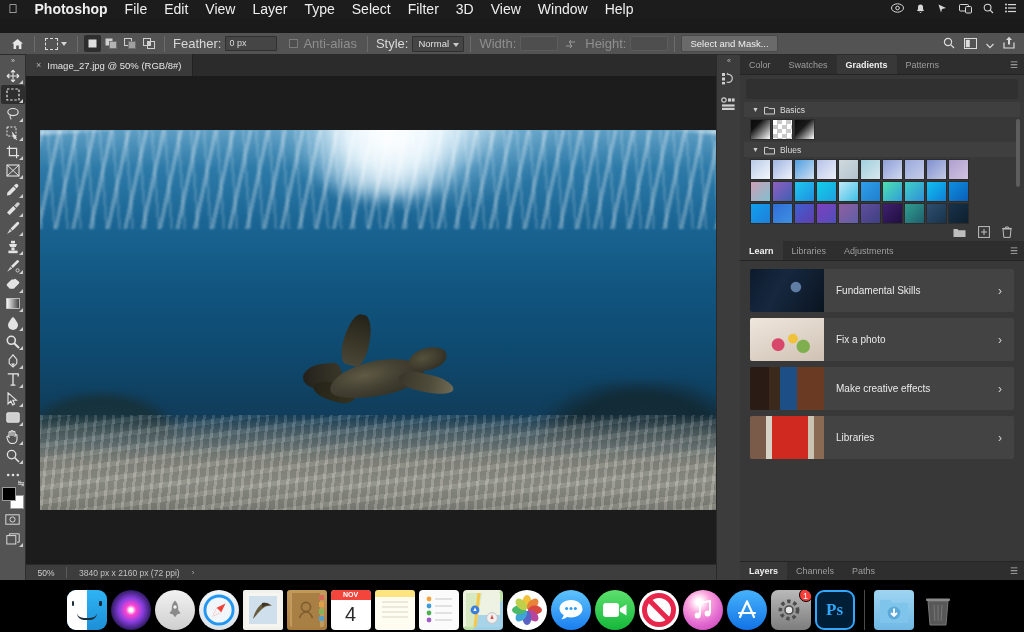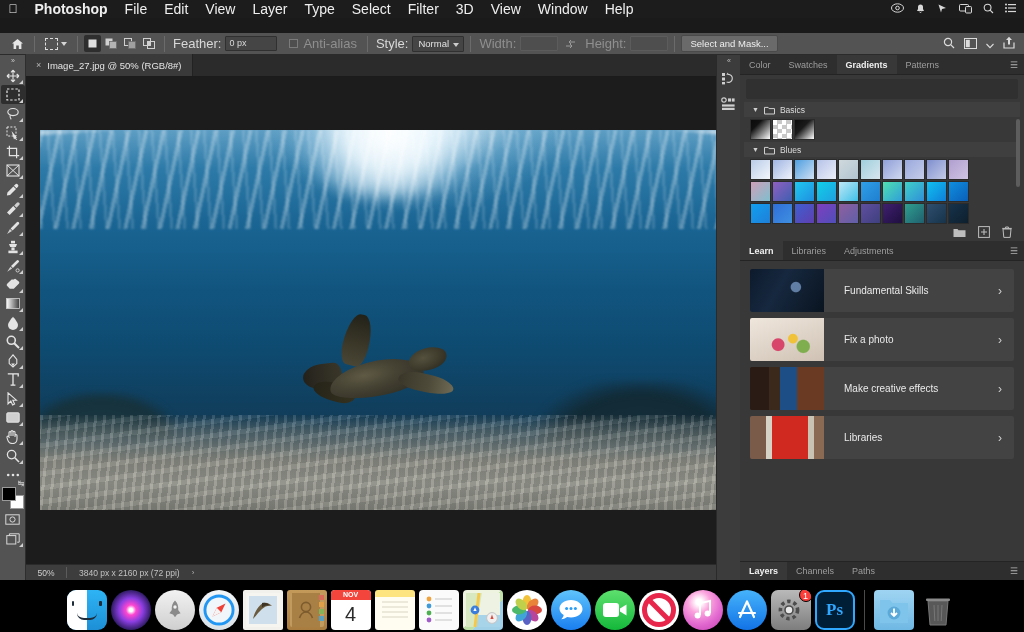--- a/index.html
+++ b/index.html
@@ -194,21 +194,21 @@
                 background:#5d5d5d; border-radius:2px; }
 
   .learnpanel { flex:1; background:#383838; display:flex; flex-direction:column; min-height:0; }
   .learn-title { text-align:center; font-size:13px; color:#ededed; margin-top:12px; }
   .learn-sub { text-align:center; font-size:9.5px; color:#bcbcbc; line-height:14px;
                padding:5px 22px 0; }
   .cards { padding:8px 10px 0; display:flex; flex-direction:column; gap:6px; }
   .card { height:43px; background:#434343; border-radius:2px; display:flex; align-items:center;
           overflow:hidden; }
   .card .thumb { width:74px; height:43px; flex:none; }
-  .card .ttl { font-size:10px; color:#eaeaea; padding-left:20px; flex:1; }
+  .card .ttl { font-size:10px; color:#eaeaea; padding-left:12px; flex:1; }
   .card .chev { color:#cfcfcf; padding-right:12px; font-size:12px; }
   .th1 { background:
            radial-gradient(circle at 62% 42%, rgba(160,200,255,.55) 0 9%, transparent 11%),
            linear-gradient(120deg,#0d1a2c 0%,#16283f 40%,#0a1420 100%); }
   .th2 { background:
            radial-gradient(circle at 38% 62%, #d8476b 0 11%, transparent 13%),
            radial-gradient(circle at 58% 48%, #f0c23a 0 9%, transparent 11%),
            radial-gradient(circle at 72% 66%, #7fae4e 0 10%, transparent 12%),
            linear-gradient(160deg,#efe6dc 0%,#cfc2b4 100%); }
   .th3 { background:

